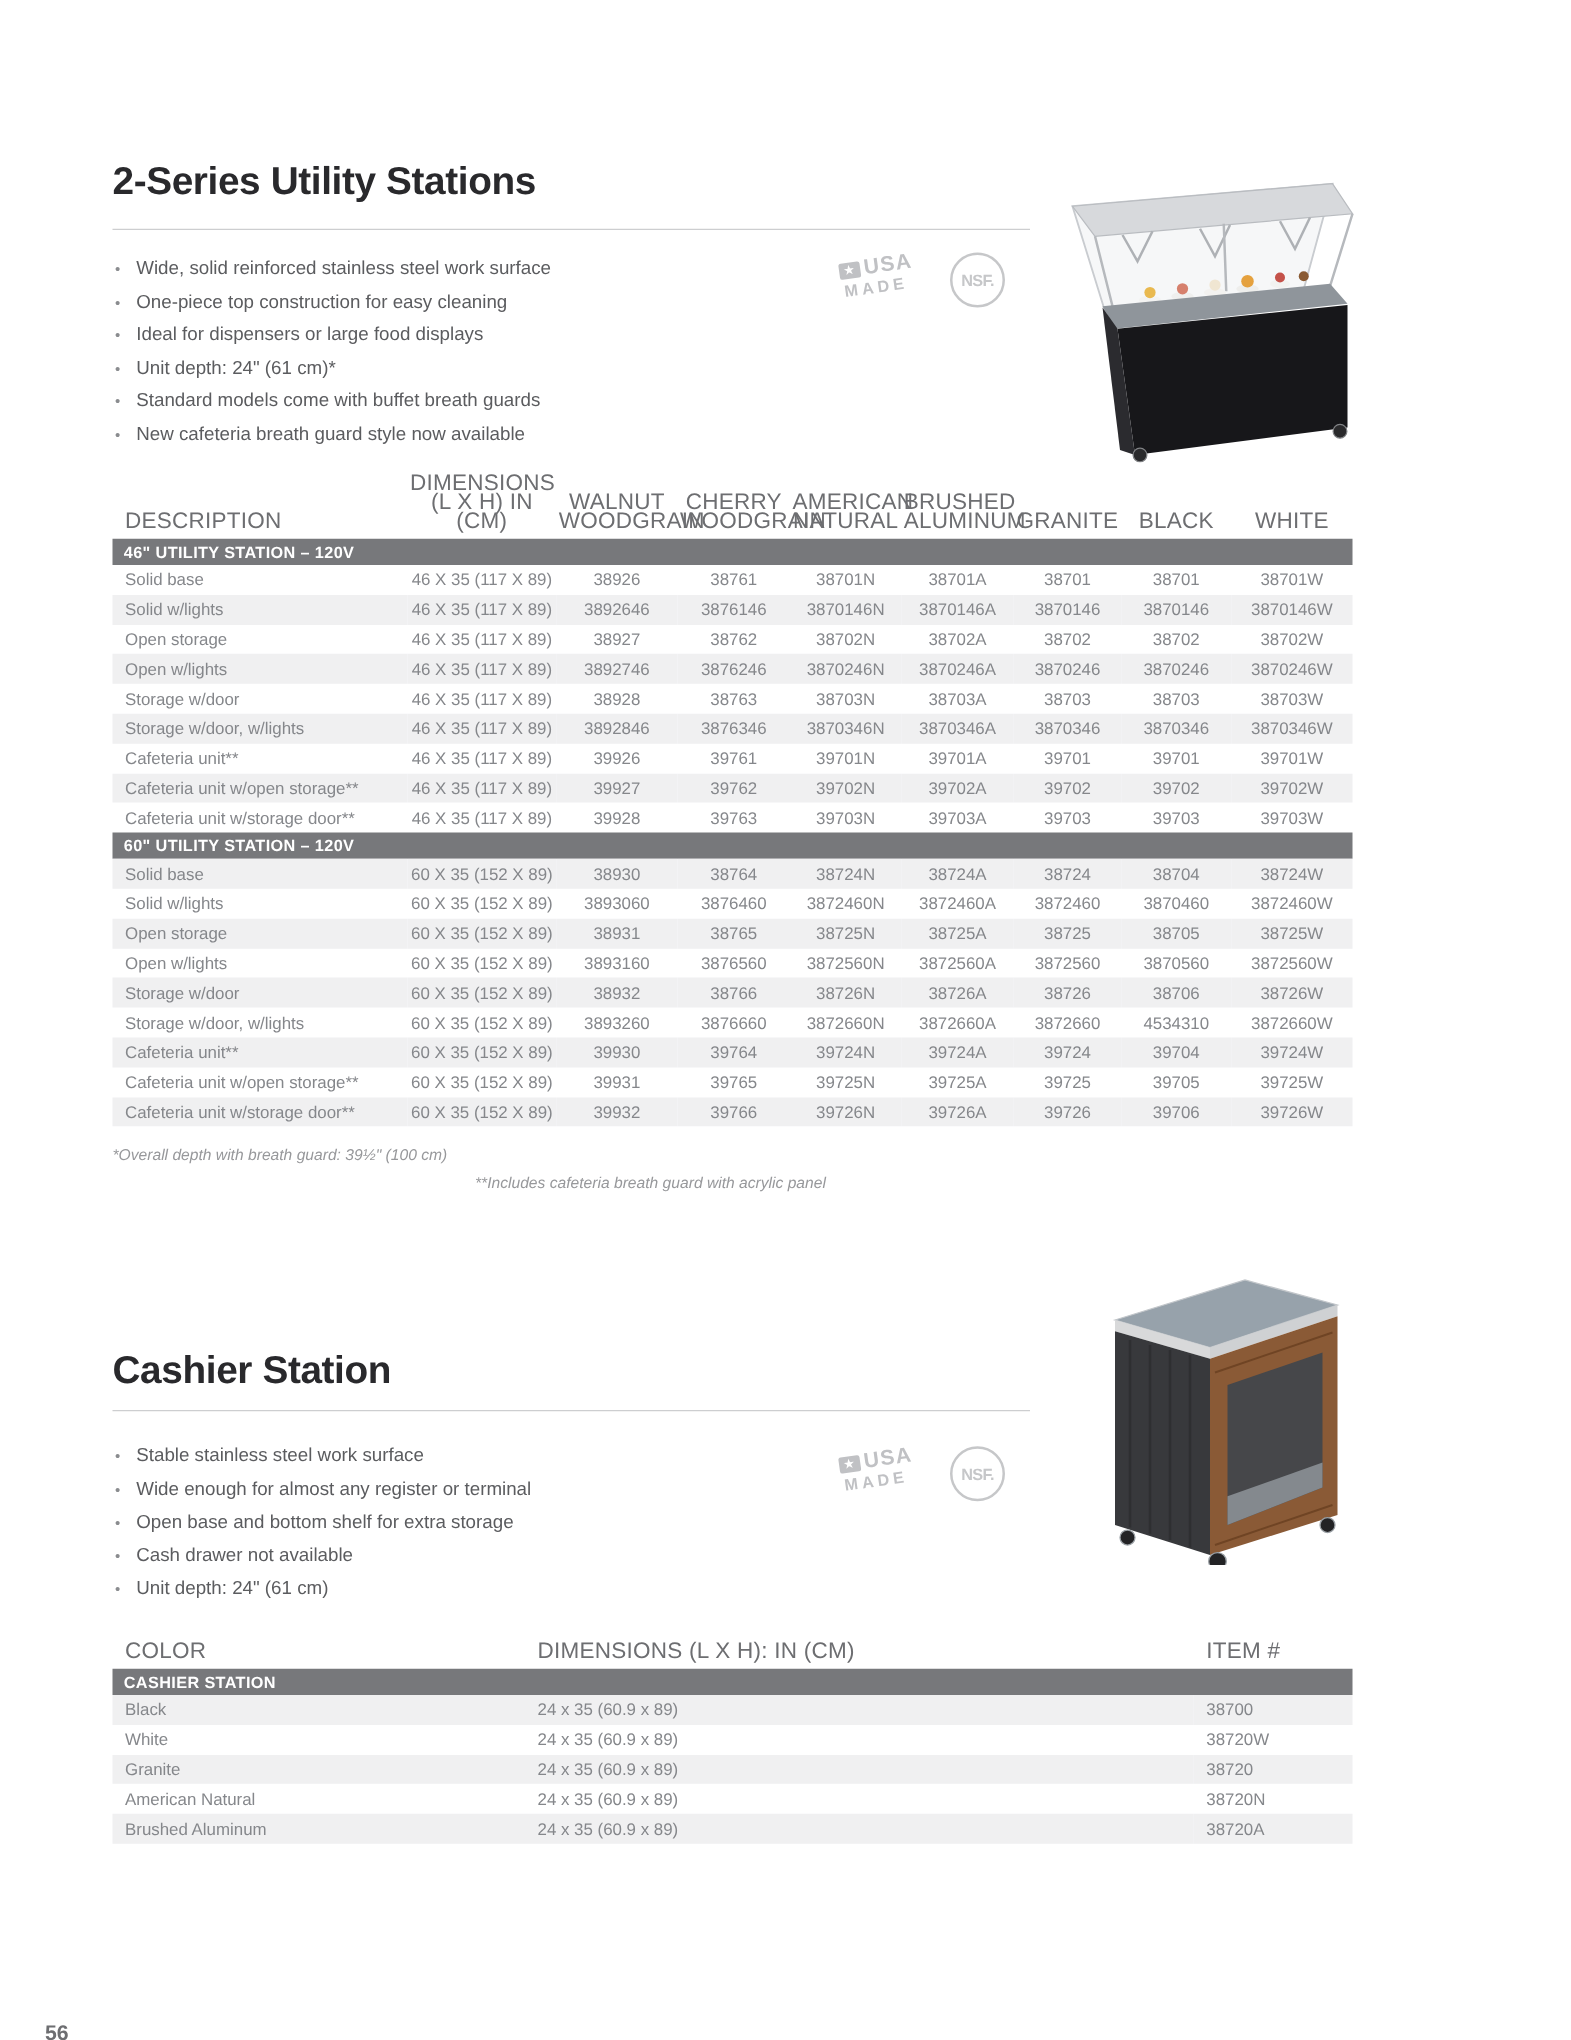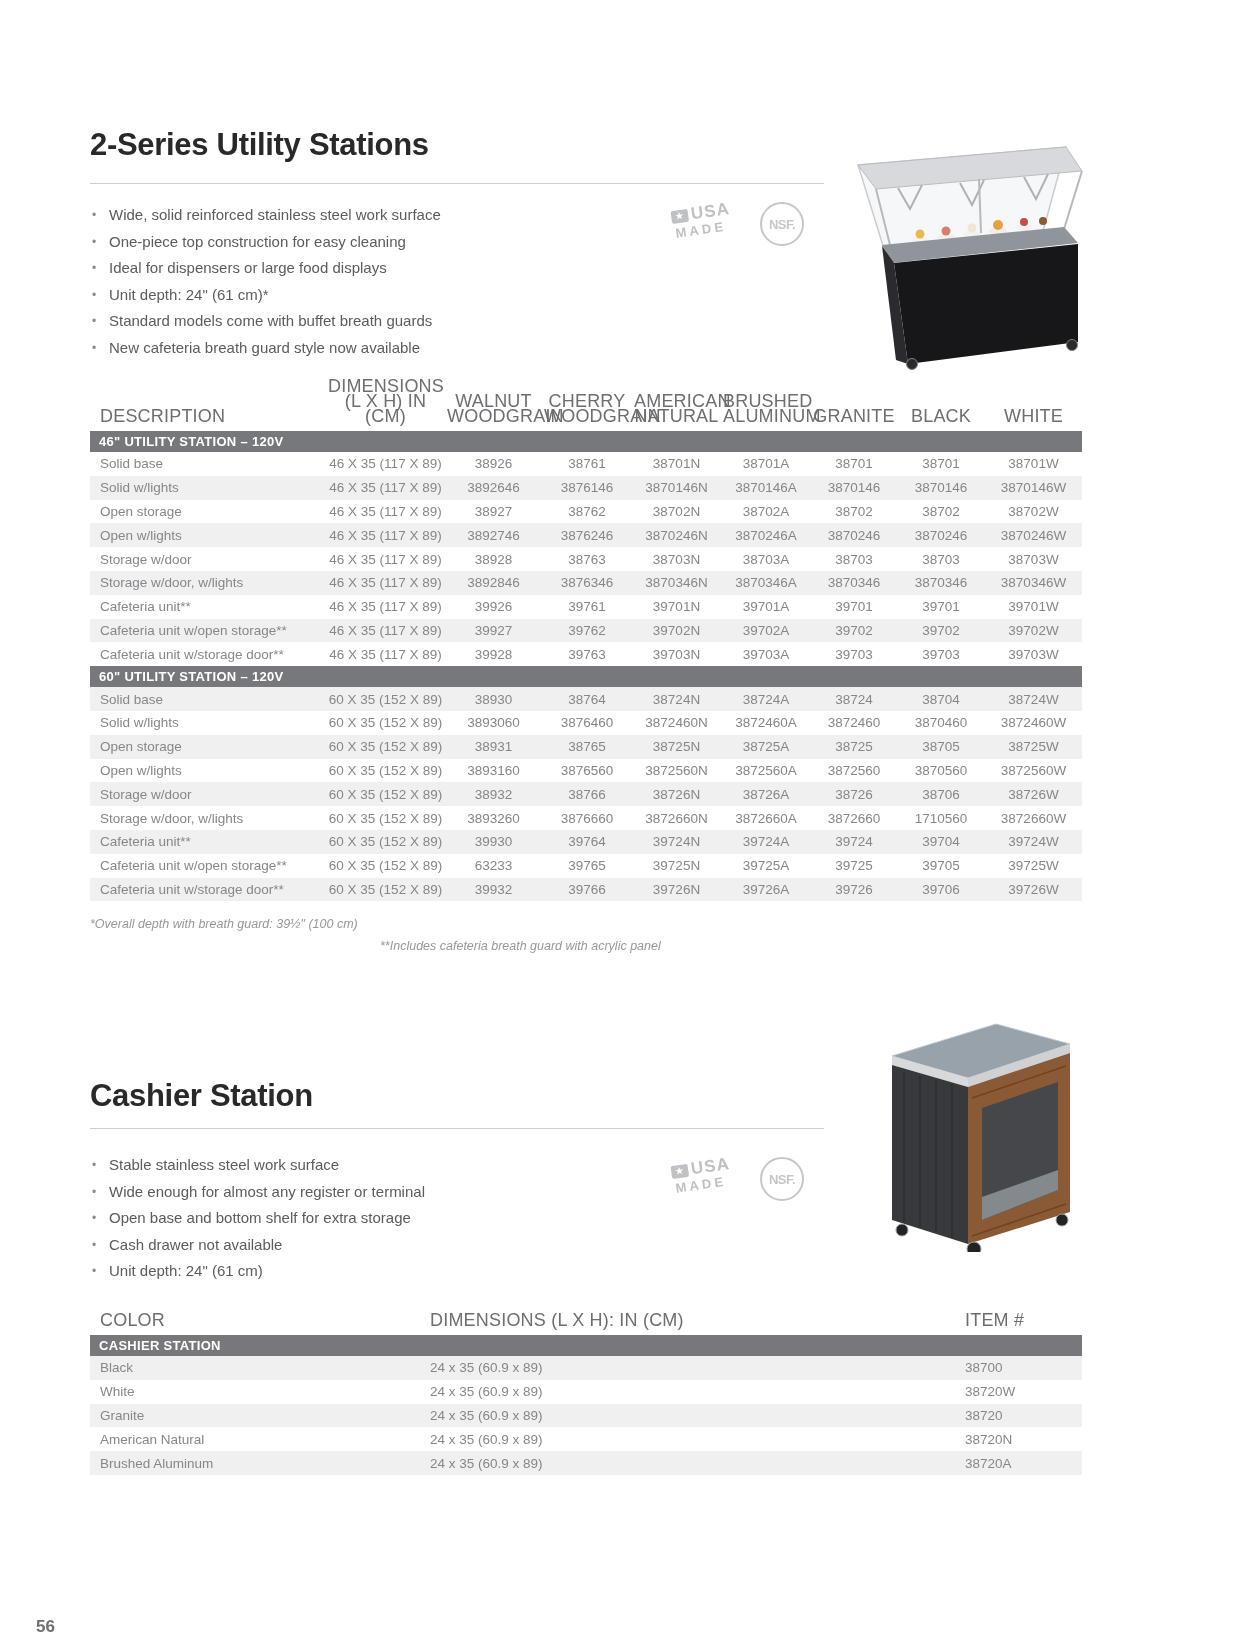--- a/index.html
+++ b/index.html
@@ -307,38 +307,38 @@
           <td class="ctr">38726W</td>
         </tr>
         <tr>
           <td class="left">Storage w/door, w/lights</td>
           <td class="ctr">60 X 35 (152 X 89)</td>
           <td class="ctr">3893260</td>
           <td class="ctr">3876660</td>
           <td class="ctr">3872660N</td>
           <td class="ctr">3872660A</td>
           <td class="ctr">3872660</td>
-          <td class="ctr">1710560</td>
+          <td class="ctr">4534310</td>
           <td class="ctr">3872660W</td>
         </tr>
         <tr class="shaded">
           <td class="left">Cafeteria unit**</td>
           <td class="ctr">60 X 35 (152 X 89)</td>
           <td class="ctr">39930</td>
           <td class="ctr">39764</td>
           <td class="ctr">39724N</td>
           <td class="ctr">39724A</td>
           <td class="ctr">39724</td>
           <td class="ctr">39704</td>
           <td class="ctr">39724W</td>
         </tr>
         <tr>
           <td class="left">Cafeteria unit w/open storage**</td>
           <td class="ctr">60 X 35 (152 X 89)</td>
-          <td class="ctr">63233</td>
+          <td class="ctr">39931</td>
           <td class="ctr">39765</td>
           <td class="ctr">39725N</td>
           <td class="ctr">39725A</td>
           <td class="ctr">39725</td>
           <td class="ctr">39705</td>
           <td class="ctr">39725W</td>
         </tr>
         <tr class="shaded">
           <td class="left">Cafeteria unit w/storage door**</td>
           <td class="ctr">60 X 35 (152 X 89)</td>

